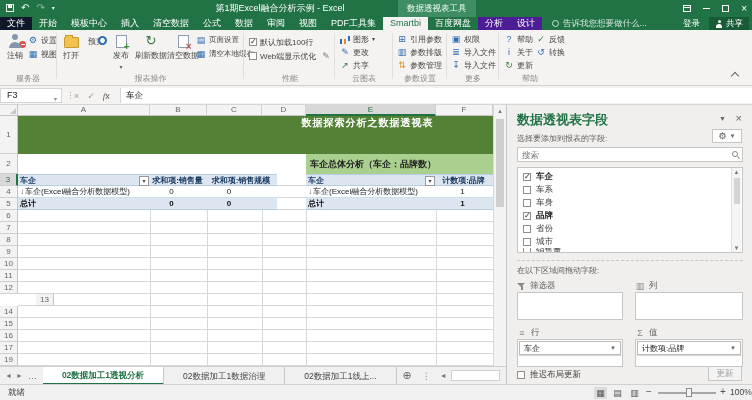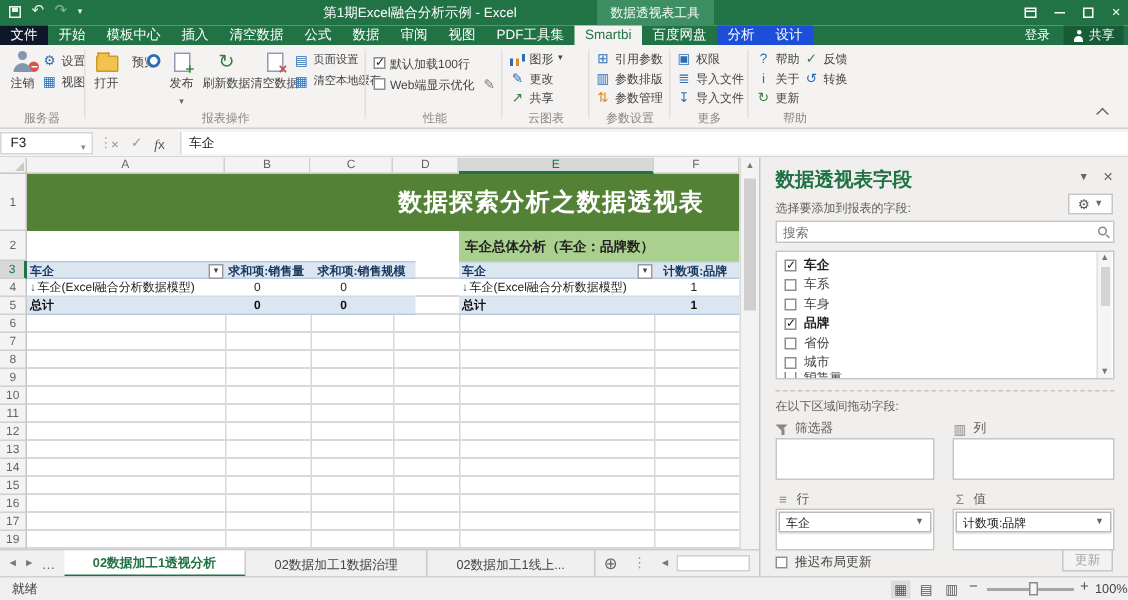--- a/index.html
+++ b/index.html
@@ -22,21 +22,21 @@
   .winopt::after{content:"";position:absolute;left:0;top:1px;width:6px;height:1px;background:#fff}
   .winmin{width:7px;height:1px;background:#fff}
   .winx{font-size:10px;line-height:10px}
 
   
   .tabrow{position:absolute;left:0;top:17px;width:752px;height:13px;background:#217346;display:flex;align-items:stretch}
   .rtabs{display:flex}
   .rtab{padding:0 7px;line-height:13px;font-size:9px;color:#fff;white-space:nowrap}
   .rtab.file{background:#0f172a}
   .rtab.on{background:#f5f3f1;color:#217346}
-  .rtab.ctx{background:#1d4ed8}
+  .rtab.ctx{background:#4c1d95}
   .tellme{display:flex;align-items:center;gap:4px;margin-left:10px;color:#d5e8dd;font-size:8.5px;white-space:nowrap}
   .bulb{width:7px;height:7px;border:1px solid #cfe6da;border-radius:50%;flex:none}
   .account{margin-left:auto;display:flex;align-items:center;gap:9px;padding-right:3px}
   .signin{color:#fff;font-size:8.5px}
   .sharebox{background:#185c37;color:#fff;height:13px;display:flex;align-items:center;gap:3px;padding:0 6px;font-size:8.5px}
   .person{position:relative;width:8px;height:8px;flex:none}
   .person::before{content:"";position:absolute;top:0;left:2.5px;width:3px;height:3px;border-radius:50%;background:currentColor}
   .person::after{content:"";position:absolute;bottom:0;left:1px;width:6px;height:4px;border-radius:3px 3px 0 0;background:currentColor}
 
   
@@ -85,21 +85,21 @@
   .corner{position:absolute;left:0;top:0;width:18px;height:11px;background:#f3f3f3;border-right:1px solid #c6c6c6;border-bottom:1px solid #c6c6c6}
   .corner::after{content:"";position:absolute;right:1px;bottom:1px;border-left:6px solid transparent;border-bottom:6px solid #c9c9c9}
   .colhdrs{position:absolute;left:0;top:0;width:493px;height:11px}
   .chd{position:absolute;top:0;height:11px;background:#f3f3f3;border-right:1px solid #d0d0d0;border-bottom:1px solid #c6c6c6;text-align:center;line-height:10px;font-size:8px;color:#666}
   .chd.sel{background:#d8d8d8;border-bottom:2px solid #217346;color:#217346}
   .rowhdrs{position:absolute;left:0;top:11px;width:18px;height:250px}
   .rhd{position:absolute;left:0;width:18px;background:#f3f3f3;border-right:1px solid #c6c6c6;border-bottom:1px solid #d0d0d0;text-align:center;font-size:8px;color:#666}
   .rhd.sel{background:#d8d8d8;border-right:2px solid #217346;color:#217346}
   .hlines{position:absolute;left:18px;top:69px;width:475px;height:192px;background:repeating-linear-gradient(to bottom,transparent 0 11px,#d8d8d8 11px 12px)}
   .vl{position:absolute;top:69px;width:1px;height:192px;background:#d8d8d8}
-  .banner{position:absolute;left:18px;top:11px;width:475px;height:38px;background:#538135;color:#fff;display:flex;align-items:center;justify-content:center;font-size:16px;font-weight:bold;letter-spacing:1px}
+  .banner{position:absolute;left:18px;top:11px;width:475px;height:38px;background:#538135;color:#fff;display:flex;justify-content:center;font-size:10px;font-weight:bold;letter-spacing:1px}
   .banner span{transform:translateX(112px)}
   .band{position:absolute;top:49px;height:20px;background:#a9d08e;color:#222;font-weight:bold;font-size:9px;line-height:20px;padding-left:4px;white-space:nowrap;overflow:hidden}
   .pivot{position:absolute;top:69px;height:36px}
   .pr{position:absolute;left:0;right:0;height:12px}
   .pr.hdr{background:#dce6f1;border-top:1px solid #b8cce4;border-bottom:1px solid #b8cce4;font-weight:bold;color:#17375e}
   .pr.dat{background:#fff;border-bottom:1px solid #cfdcec;color:#222}
   .pr.tot{background:#dce6f1;border-bottom:1px solid #b8cce4;font-weight:bold;color:#111}
   .pc{position:absolute;top:0;bottom:0;line-height:11px;font-size:8px;white-space:nowrap}
   .pc.num{text-align:center}
   .fbtn{position:absolute;right:1px;top:0.5px;width:10px;height:10px;background:#fff;border:1px solid #979aa0;font-size:6px;line-height:9px;text-align:center;color:#444}
@@ -196,20 +196,24 @@
         <div class="rtab">公式</div>
         <div class="rtab">数据</div>
         <div class="rtab">审阅</div>
         <div class="rtab">视图</div>
         <div class="rtab">PDF工具集</div>
         <div class="rtab on">Smartbi</div>
         <div class="rtab">百度网盘</div>
         <div class="rtab ctx">分析</div>
         <div class="rtab ctx">设计</div>
       </div>
+    <div class="tellme">
+      <span class="bulb"></span>
+      <span>告诉我您想要做什么...</span>
+    </div>
     <div class="account">
       <span class="signin">登录</span>
       <span class="sharebox">
           <span class="person"></span>
           <span>共享</span>
         </span>
     </div>
   </div>
 
   <div class="ribbon">
@@ -417,21 +421,21 @@
         <div class="rhd sel" style="top: 58px; height: 12px; line-height: 12px;">3</div>
         <div class="rhd" style="top: 70px; height: 12px; line-height: 12px;">4</div>
         <div class="rhd" style="top: 82px; height: 12px; line-height: 12px;">5</div>
         <div class="rhd" style="top: 94px; height: 12px; line-height: 12px;">6</div>
         <div class="rhd" style="top: 106px; height: 12px; line-height: 12px;">7</div>
         <div class="rhd" style="top: 118px; height: 12px; line-height: 12px;">8</div>
         <div class="rhd" style="top: 130px; height: 12px; line-height: 12px;">9</div>
         <div class="rhd" style="top: 142px; height: 12px; line-height: 12px;">10</div>
         <div class="rhd" style="top: 154px; height: 12px; line-height: 12px;">11</div>
         <div class="rhd" style="top: 166px; height: 12px; line-height: 12px;">12</div>
-        <div class="rhd" style="top: 178px; height: 12px; line-height: 12px;">13</div>
+        <div class="rhd" style="top: 178px; height: 12px; line-height: 12px; margin-left: 36px;">13</div>
         <div class="rhd" style="top: 190px; height: 12px; line-height: 12px;">14</div>
         <div class="rhd" style="top: 202px; height: 12px; line-height: 12px;">15</div>
         <div class="rhd" style="top: 214px; height: 12px; line-height: 12px;">16</div>
         <div class="rhd" style="top: 226px; height: 12px; line-height: 12px;">17</div>
         <div class="rhd" style="top: 238px; height: 12px; line-height: 12px;">19</div>
       </div>
 
     <div class="vscroll">
       <span class="sarr">▲</span>
       <div class="vthumb"></div>

